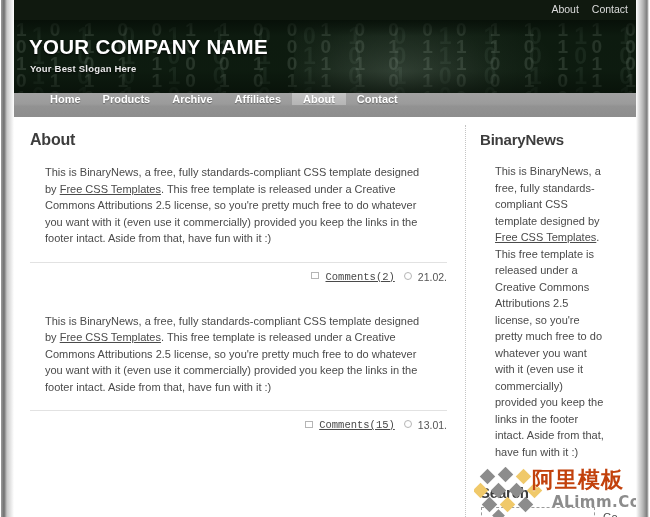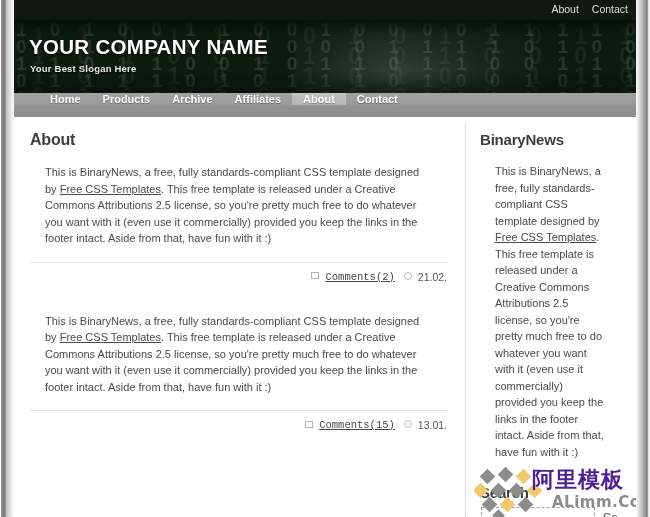--- a/index.html
+++ b/index.html
@@ -294,21 +294,21 @@
     height: 62px;
     pointer-events: none;
     z-index: 20;
   }
   .wm-cn {
     position: absolute;
     left: 58px;
     top: 2px;
     font-size: 22px;
     font-weight: bold;
-    color: #4c1d95;
+    color: #c2410c;
     letter-spacing: 1px;
     font-family: "DejaVu Sans", sans-serif;
     text-shadow: 0 1px 0 rgba(255,255,255,0.6);
   }
   .wm-en {
     position: absolute;
     left: 78px;
     top: 30px;
     font-size: 15px;
     font-weight: bold;

